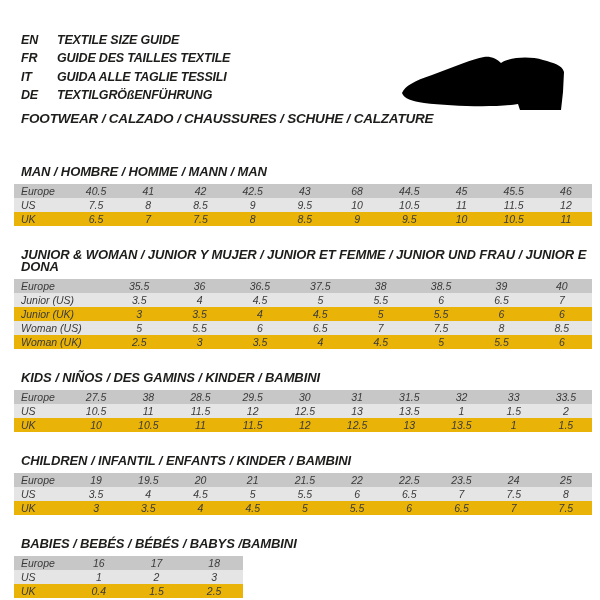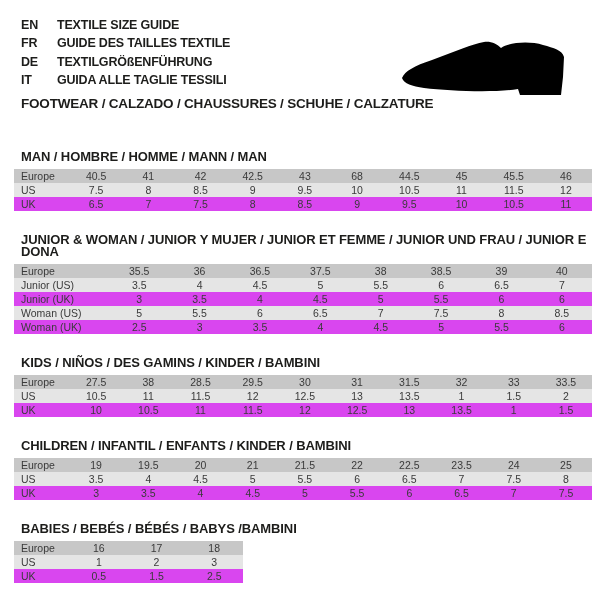--- a/index.html
+++ b/index.html
@@ -1,39 +1,39 @@
 <!DOCTYPE html>
 <html><head>
 <meta charset="utf-8">
 <style>
   html,body{margin:0;padding:0;}
   body{
     width:600px;height:600px;background:#ffffff;overflow:hidden;
     font-family:"Liberation Sans","DejaVu Sans",sans-serif;
     -webkit-font-smoothing:antialiased;
   }
-  .page{position:relative;width:600px;height:488px;padding:14px 8px 0 14px;box-sizing:border-box;}
+  .page{position:relative;width:600px;height:488px;padding:29px 8px 0 14px;box-sizing:border-box;font-style:italic;}
 
   
   .hdr{position:relative;}
   .langs{margin-left:7px;margin-top:2px;}
   .lang-row{display:flex;line-height:18.3px;font-size:12.5px;font-weight:bold;color:#1d1d1b;letter-spacing:-0.2px;}
   .lang-code{width:36px;flex:0 0 36px;}
   .category{margin-left:7px;margin-top:7px;font-size:13.5px;font-weight:bold;color:#1d1d1b;letter-spacing:-0.2px;}
   .shoe{position:absolute;left:384px;top:16px;width:172px;height:66px;}
 
   
   .tables{margin-top:40px;}
   .block{margin-bottom:23px;}
   .ttl{margin:0 0 6px 7px;font-size:13px;font-weight:bold;color:#1d1d1b;letter-spacing:-0.1px;line-height:12px;}
   .tbl{width:578px;}
-  .trow{display:flex;height:14px;align-items:center;font-size:10.5px;color:#3a3a3a;}
+  .trow{display:flex;height:14px;align-items:center;font-size:10.5px;color:#3a3a3a;justify-content:flex-end;}
   .r-head{background:#c7c7c7;}
   .r-a{background:#e5e5e5;}
-  .r-b{background:#d946ef;}
+  .r-b{background:#eab308;}
   .lcell{flex:0 0 56px;padding-left:7px;box-sizing:border-box;white-space:nowrap;}
   .vcell{flex:1;text-align:center;}
   .t-junior .lcell{flex:0 0 95px;}
   .t-babies .tbl{width:229px;}
 </style>
 </head>
 <body>
 
 <div class="page">
 
@@ -41,26 +41,26 @@
     <div class="langs">
       <div class="lang-row">
         <span class="lang-code">EN</span>
         <span class="lang-label">TEXTILE SIZE GUIDE</span>
       </div>
       <div class="lang-row">
         <span class="lang-code">FR</span>
         <span class="lang-label">GUIDE DES TAILLES TEXTILE</span>
       </div>
       <div class="lang-row">
+        <span class="lang-code">IT</span>
+        <span class="lang-label">GUIDA ALLE TAGLIE TESSILI</span>
+      </div>
+      <div class="lang-row">
         <span class="lang-code">DE</span>
         <span class="lang-label">TEXTILGRÖßENFÜHRUNG</span>
-      </div>
-      <div class="lang-row">
-        <span class="lang-code">IT</span>
-        <span class="lang-label">GUIDA ALLE TAGLIE TESSILI</span>
       </div>
     </div>
     <div class="category">FOOTWEAR / CALZADO / CHAUSSURES / SCHUHE / CALZATURE</div>
 
     <svg class="shoe" viewBox="0 0 172 66" aria-hidden="true">
       <path fill="#000000" d="M4 46
         C 7 39 16 34 34 28
         C 58 19 74 12 86 10
         C 93 9 99 12 103 16
         C 112 10 132 9 145 13
@@ -281,21 +281,21 @@
             <span class="vcell">18</span>
           </div>
           <div class="trow r-a">
             <span class="lcell">US</span>
             <span class="vcell">1</span>
             <span class="vcell">2</span>
             <span class="vcell">3</span>
           </div>
           <div class="trow r-b">
             <span class="lcell">UK</span>
-            <span class="vcell">0.5</span>
+            <span class="vcell">0.4</span>
             <span class="vcell">1.5</span>
             <span class="vcell">2.5</span>
           </div>
         </div>
     </section>
   </main>
 
 </div>
 
 </body></html>

